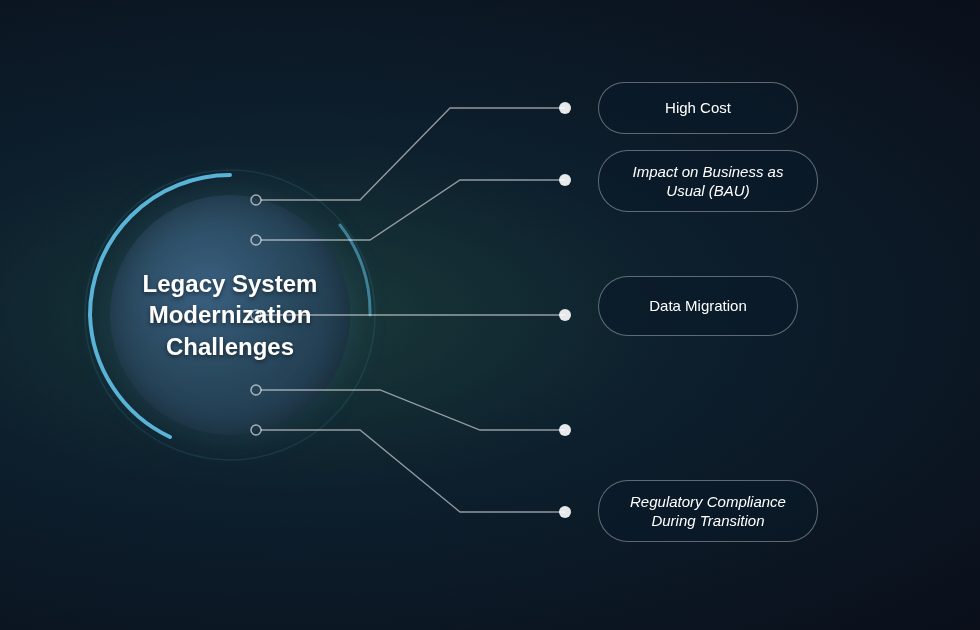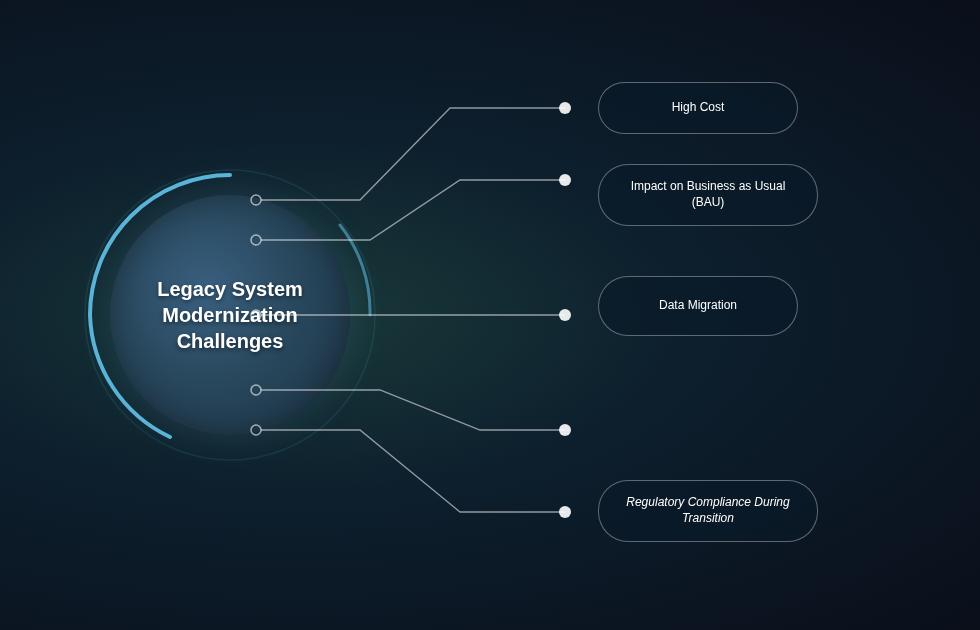--- a/index.html
+++ b/index.html
@@ -54,21 +54,21 @@
       display: flex;
       align-items: center;
       justify-content: center;
       text-align: center;
       padding: 20px;
       box-shadow: 0 0 40px rgba(100, 180, 220, 0.15), inset 0 0 30px rgba(0,0,0,0.3);
     }
 
     .circle-title {
       color: #ffffff;
-      font-size: 20px;
+      font-size: 24px;
       font-weight: 700;
       line-height: 1.3;
       text-shadow: 0 2px 4px rgba(0,0,0,0.5);
     }
 
     
     .lines-svg {
       position: absolute;
       top: 0;
       left: 0;
@@ -77,42 +77,43 @@
       pointer-events: none;
     }
 
     
     .pill {
       position: absolute;
       border: 1.5px solid rgba(255,255,255,0.35);
       border-radius: 30px;
       background: rgba(10, 25, 40, 0.7);
       color: #ffffff;
-      font-size: 12px;
+      font-size: 15px;
       font-weight: 400;
       display: flex;
       align-items: center;
       justify-content: center;
       text-align: center;
       padding: 10px 18px;
       line-height: 1.3;
     }
 
     .pill-1 {
       left: 598px;
       top: 82px;
       width: 200px;
       height: 52px;
     }
 
     .pill-2 {
       left: 598px;
-      top: 164px;
+      top: 150px;
       width: 220px;
       height: 62px;
+      font-style: italic;
     }
 
     .pill-3 {
       left: 598px;
       top: 276px;
       width: 200px;
       height: 60px;
     }
 
     .pill-4 {

